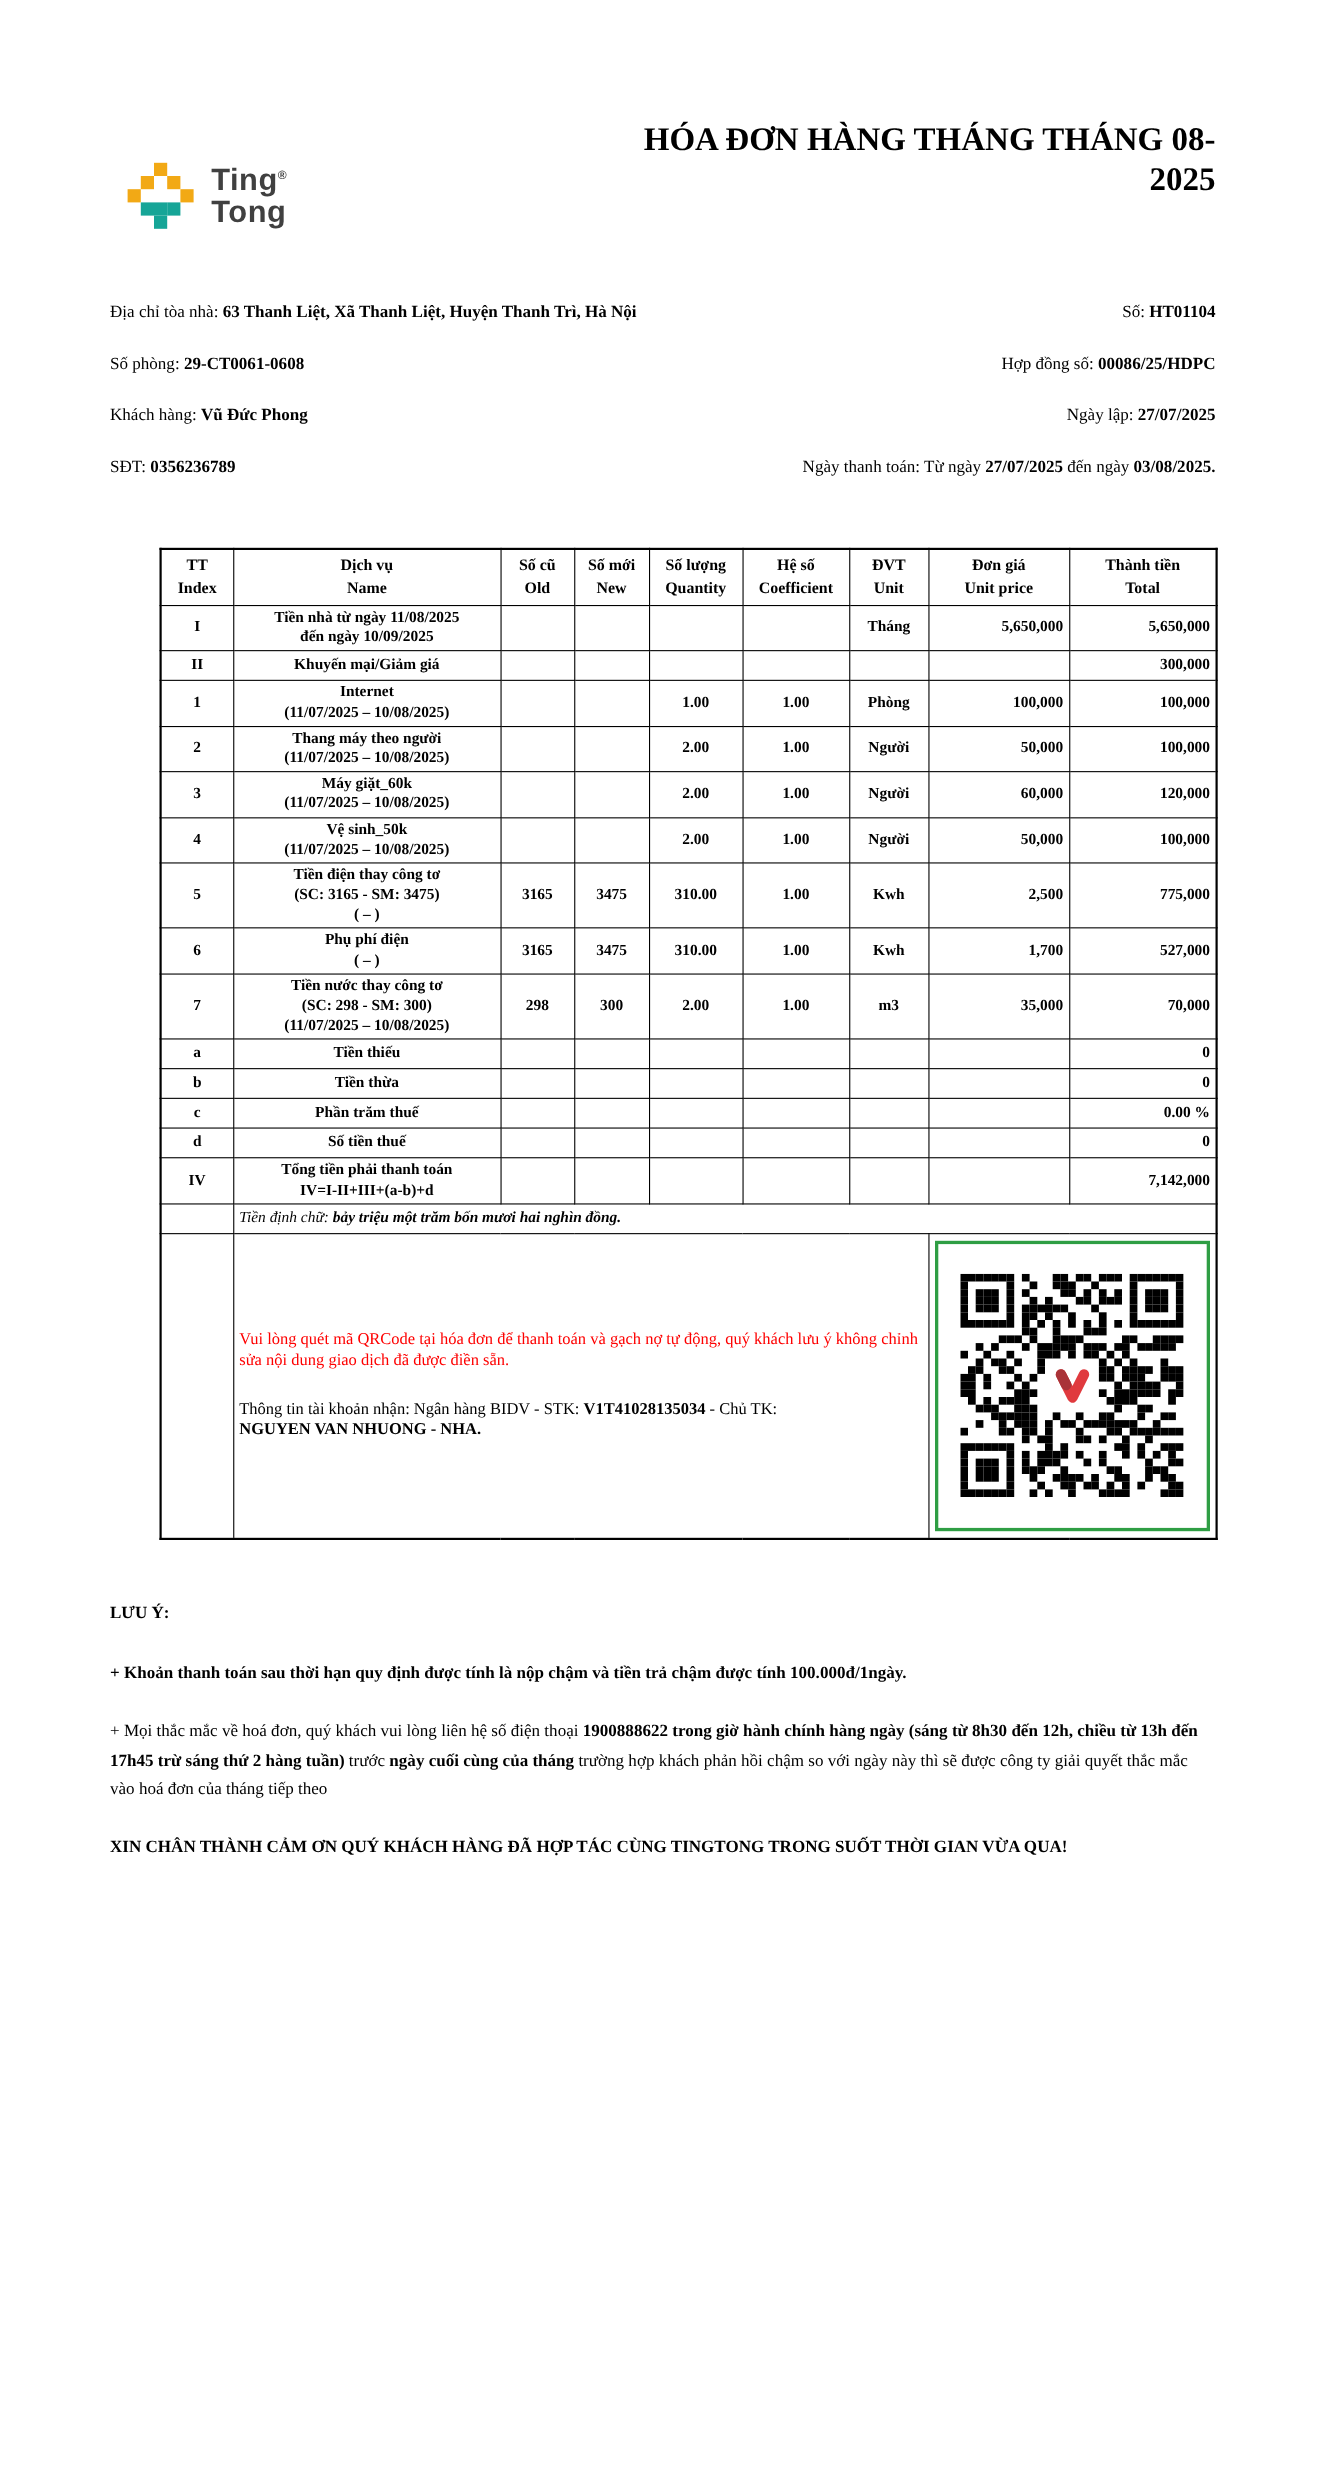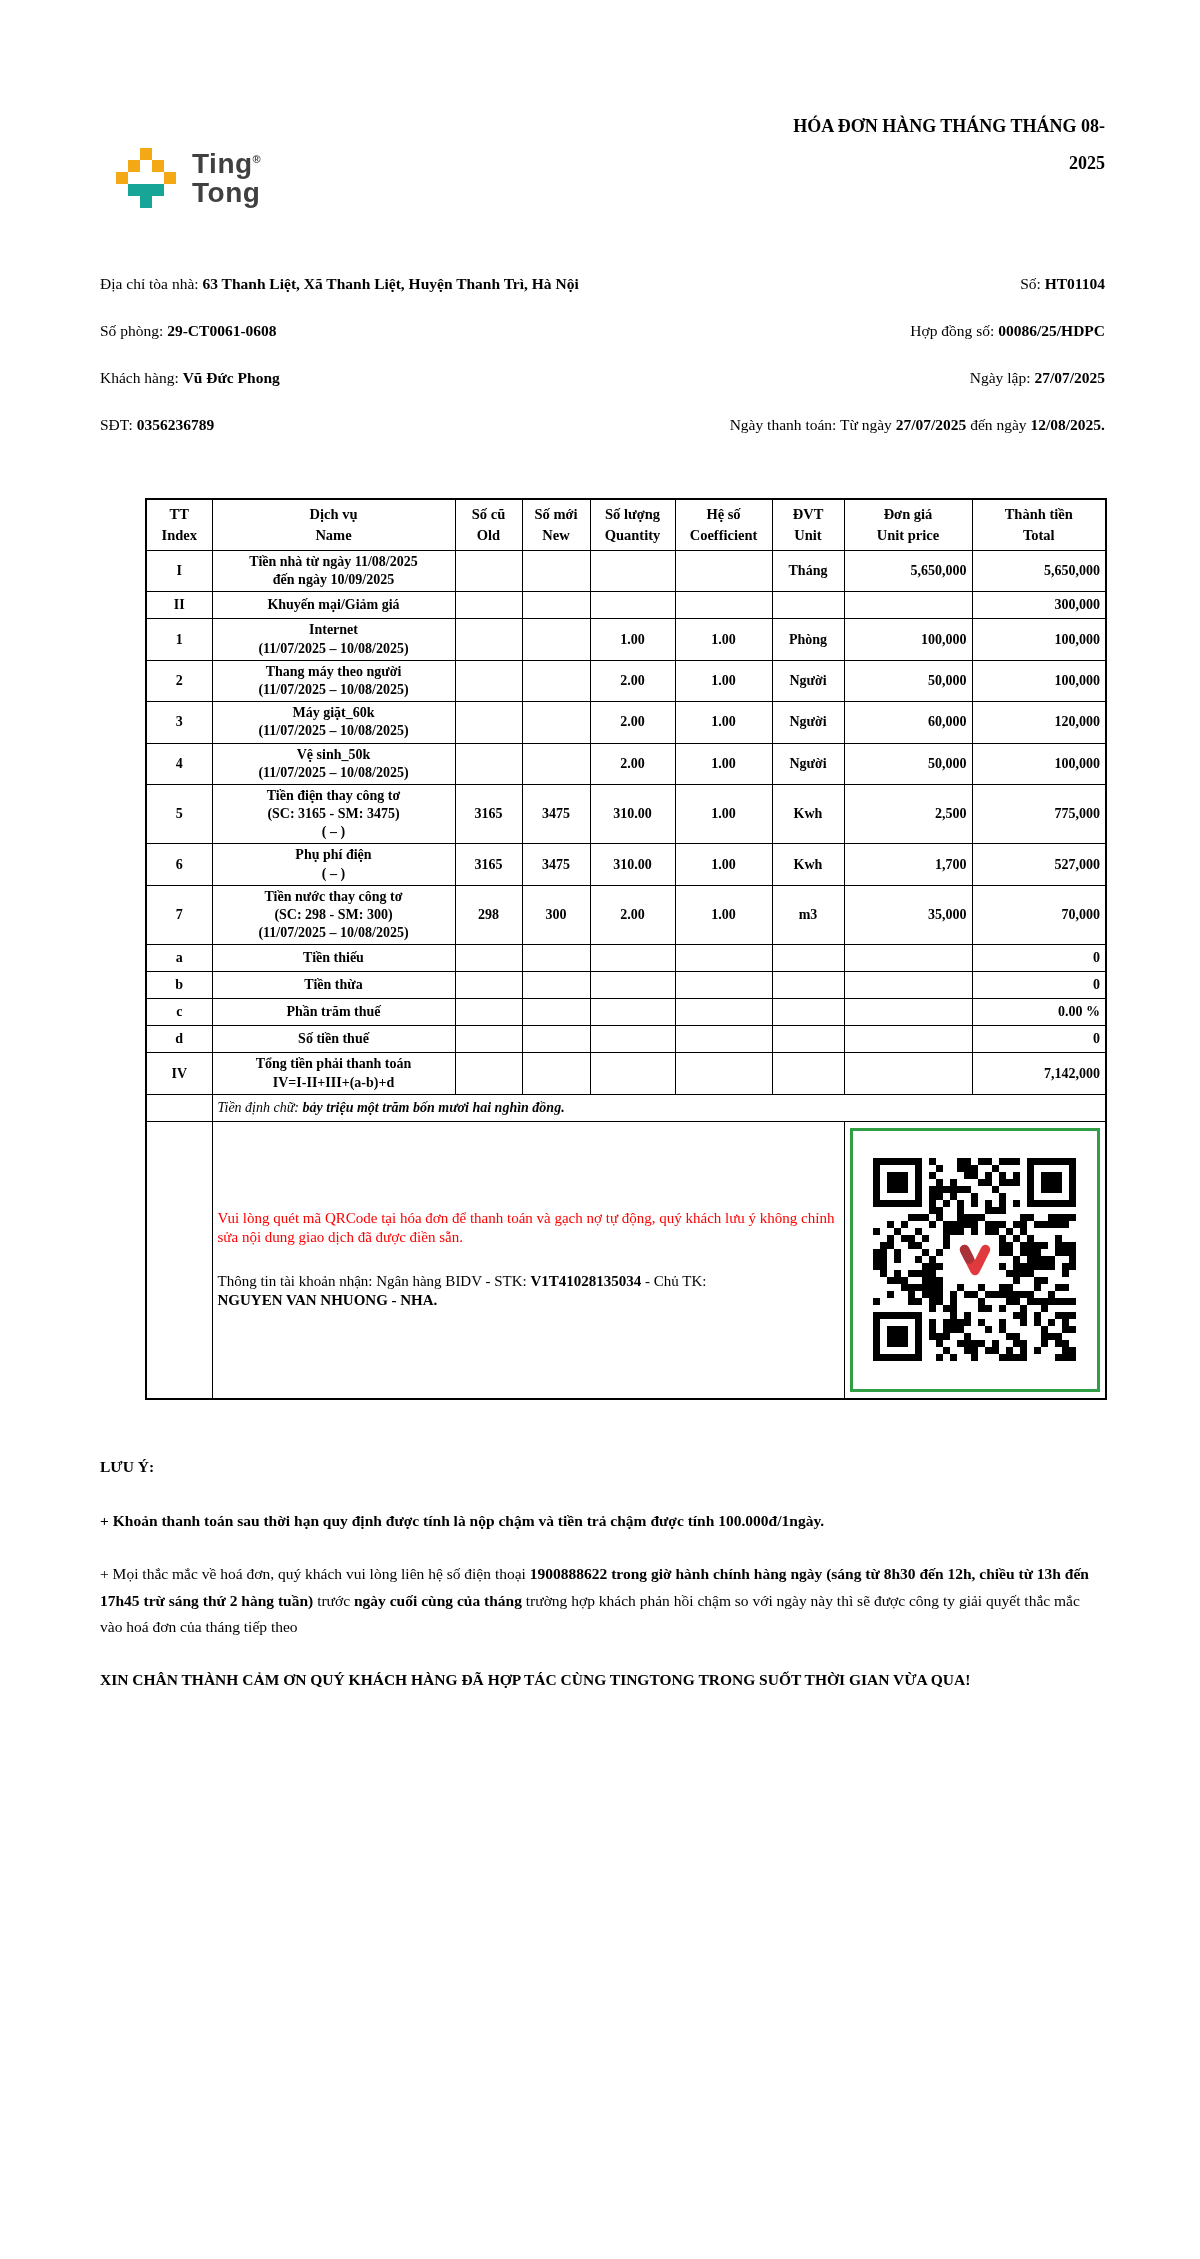--- a/index.html
+++ b/index.html
@@ -14,21 +14,21 @@
   .brand{display:flex;gap:16px;margin-top:52px;margin-left:16px;}
   .logo-grid{display:grid;grid-template-rows:repeat(5,12px);grid-template-columns:repeat(5,12px);}
   .px{width:12px;height:12px;}
   .px.y{background:#f2a915;}
   .px.t{background:#16a597;}
   .logo-text{
     font-family:"Liberation Sans","DejaVu Sans",sans-serif;
     font-weight:bold;color:#404040;font-size:28px;line-height:1.02;letter-spacing:.5px;margin-top:2px;
   }
   .logo-text sup{font-size:11px;vertical-align:super;}
-  .doc-title{text-align:right;font-weight:bold;font-size:18px;line-height:37px;margin-top:12px;}
+  .doc-title{text-align:right;font-weight:bold;font-size:30px;line-height:37px;margin-top:12px;}
   
   .info{display:flex;justify-content:space-between;margin-top:56px;font-size:15.5px;}
   .info p{margin:0 0 7px 0;line-height:40px;}
   .info-left{width:485px;}
   .info-right{width:430px;text-align:right;}
   b{font-weight:bold;}
   
   .inv-table{
     border-collapse:collapse;table-layout:fixed;width:960px;
     margin:46px 0 0 45px;font-size:14px;font-weight:bold;border:2px solid #000;
@@ -95,21 +95,21 @@
     <div class="info-left">
       <p><span>Địa chỉ tòa nhà: </span><b>63 Thanh Liệt, Xã Thanh Liệt, Huyện Thanh Trì, Hà Nội</b></p>
       <p><span>Số phòng: </span><b>29-CT0061-0608</b></p>
       <p><span>Khách hàng: </span><b>Vũ Đức Phong</b></p>
       <p><span>SĐT: </span><b>0356236789</b></p>
     </div>
     <div class="info-right">
       <p><span>Số: </span><b>HT01104</b></p>
       <p><span>Hợp đồng số: </span><b>00086/25/HDPC</b></p>
       <p><span>Ngày lập: </span><b>27/07/2025</b></p>
-      <p><span>Ngày thanh toán: Từ ngày </span><b>27/07/2025</b><span> đến ngày </span><b>12/08/2025.</b></p>
+      <p><span>Ngày thanh toán: Từ ngày </span><b>27/07/2025</b><span> đến ngày </span><b>03/08/2025.</b></p>
     </div>
   </div>
 
   <table class="inv-table">
     <colgroup id="inv-colgroup">
         <col style="width: 66px;">
         <col style="width: 243px;">
         <col style="width: 67px;">
         <col style="width: 68px;">
         <col style="width: 85px;">

